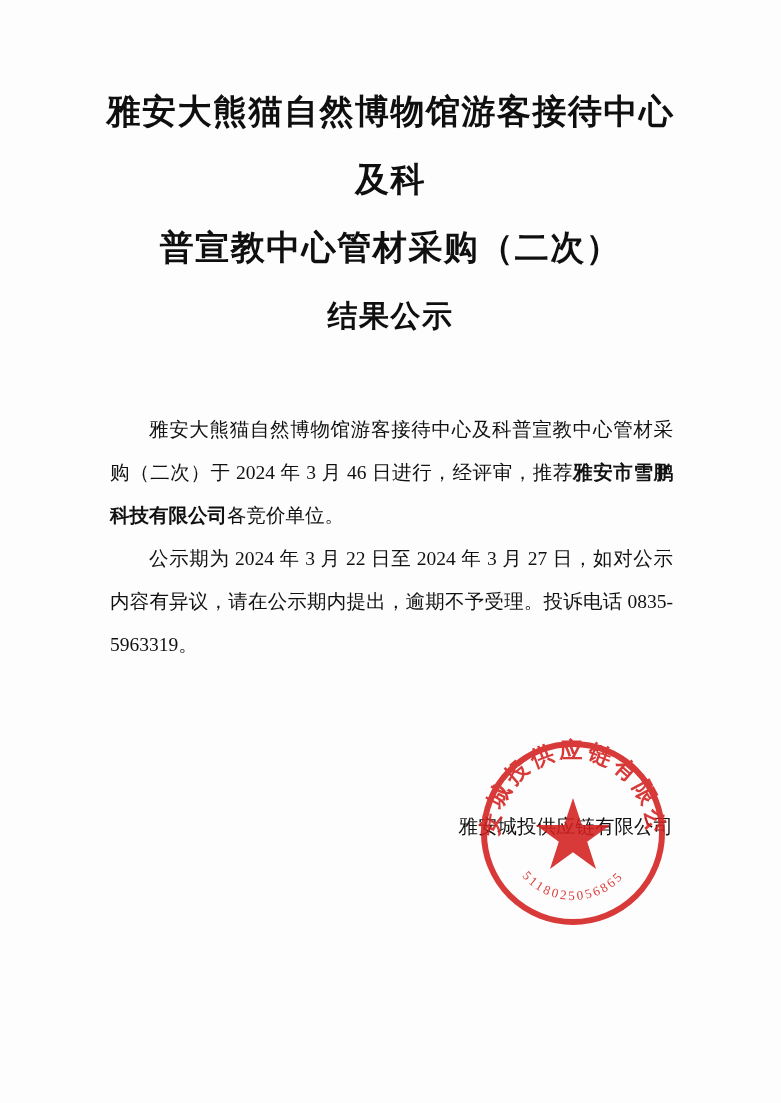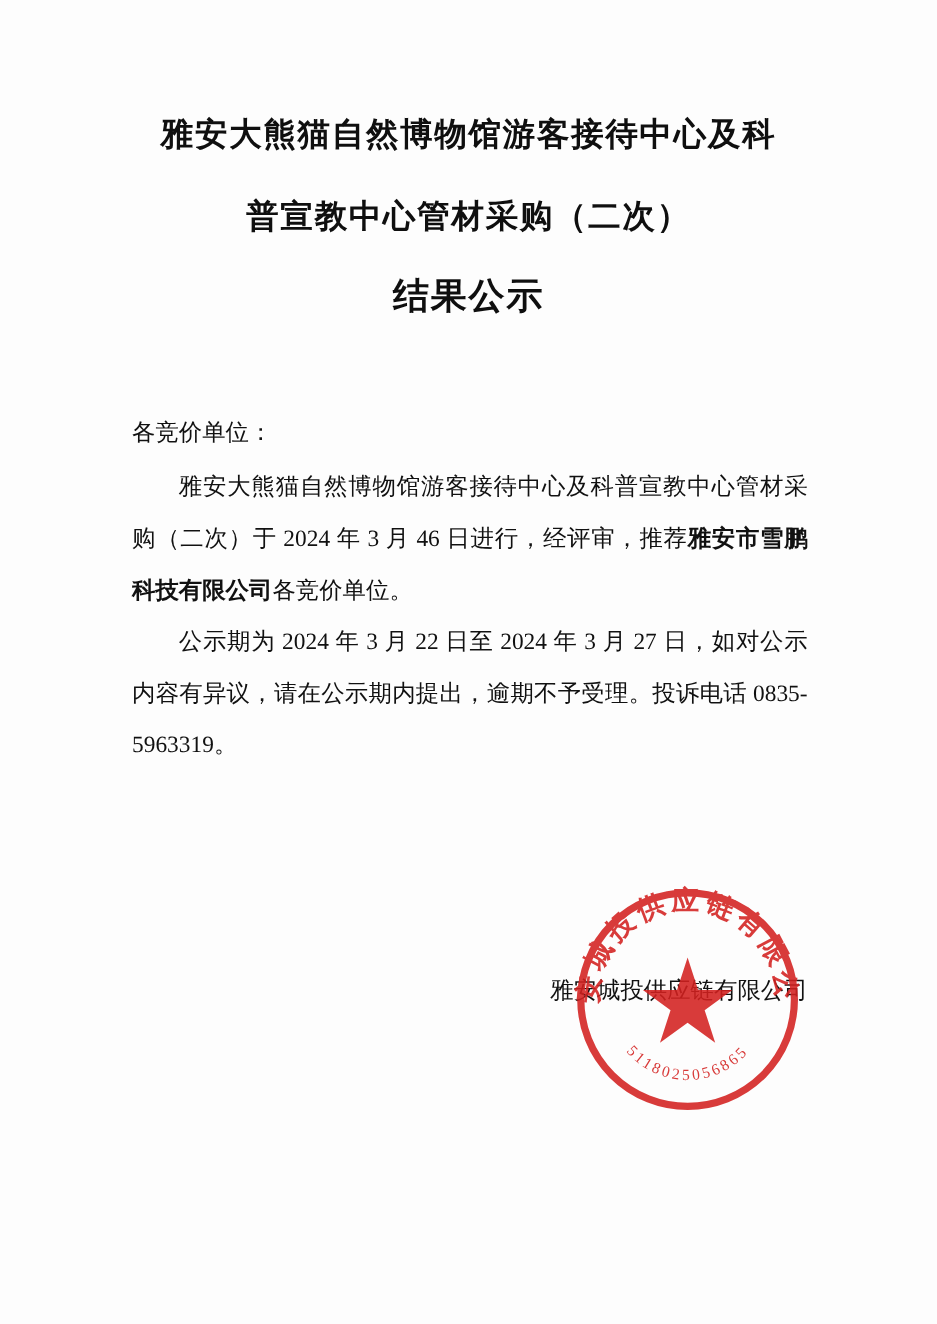--- a/index.html
+++ b/index.html
@@ -19,21 +19,21 @@
     width: 781px;
     height: 1103px;
     background: #fdfdfd;
     box-sizing: border-box;
   }
   .title-block {
     padding-top: 78px;
     text-align: center;
   }
   .title-line {
-    font-size: 27px;
+    font-size: 34px;
     font-weight: bold;
     letter-spacing: 1.5px;
     line-height: 68px;
     color: #0f0f0f;
   }
   .title-line.l1 { padding: 0 105px; }
   .title-line.l2 { padding: 0 66px; }
   .title-line.l3 { font-size: 30px; }
 
   .body-block {
@@ -87,21 +87,20 @@
 
 <div class="page">
 
   <div class="title-block">
     <div class="title-line l1">雅安大熊猫自然博物馆游客接待中心及科</div>
     <div class="title-line l2">普宣教中心管材采购（二次）</div>
     <div class="title-line l3">结果公示</div>
   </div>
 
   <div class="body-block">
-    <div class="salutation">各竞价单位：</div>
     <p class="para"><span>雅安大熊猫自然博物馆游客接待中心及科普宣教中心管材采购（二次）于 2024 年 3 月 46 日进行，经评审，推荐</span><span class="bold-name">雅安市雪鹏科技有限公司</span><span>各竞价单位。</span></p>
     <p class="para">公示期为 2024 年 3 月 22 日至 2024 年 3 月 27 日，如对公示内容有异议，请在公示期内提出，逾期不予受理。投诉电话 0835-5963319。</p>
   </div>
 
   <div class="sign-block">
     <div>雅安城投供应链有限公司</div>
   </div>
 
   <div class="seal">
     <svg width="210" height="210" viewBox="0 0 210 210" xmlns="http://www.w3.org/2000/svg">

